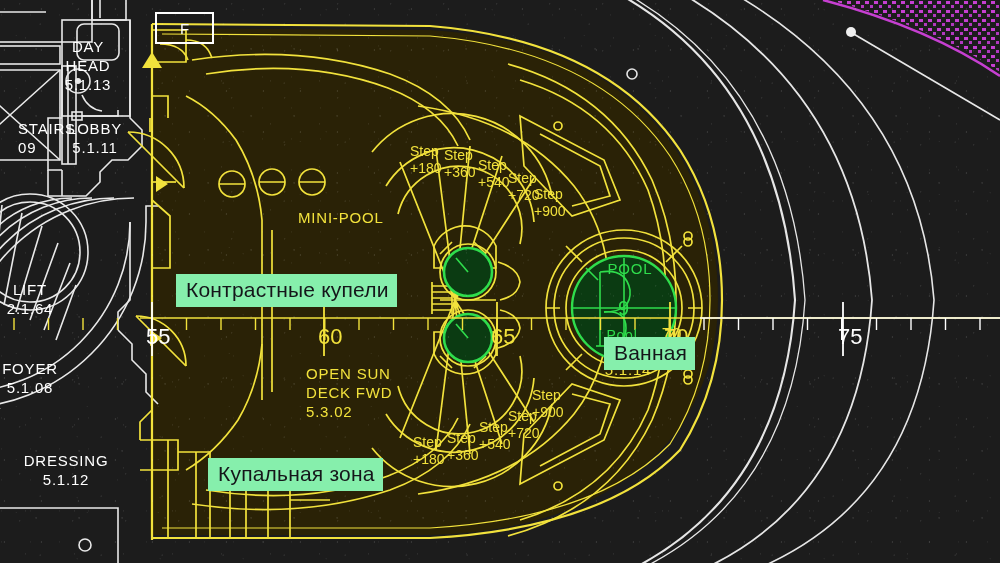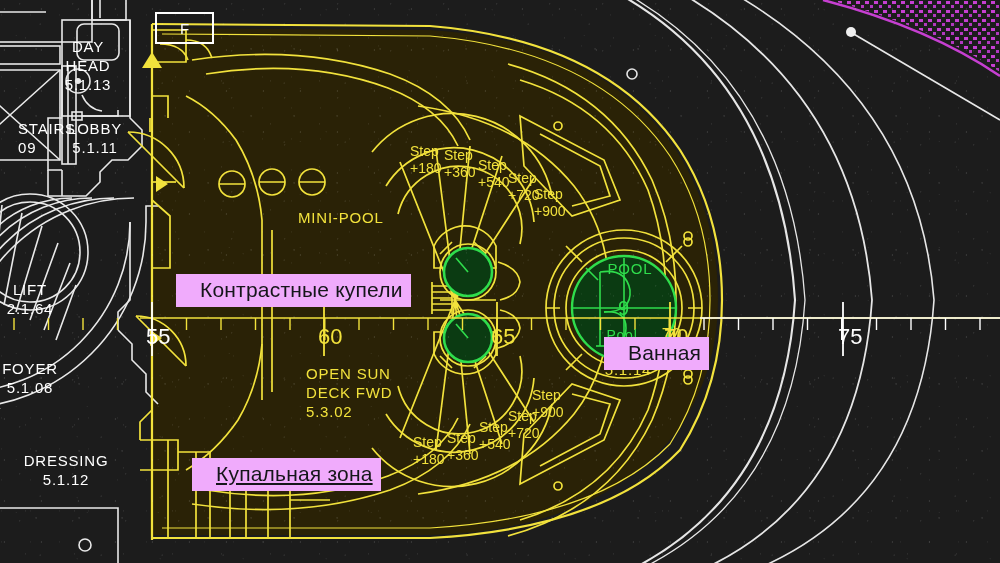--- a/index.html
+++ b/index.html
@@ -18,22 +18,22 @@
       radial-gradient(circle at 84% 73%, rgba(255,255,255,.18) 0 .6px, transparent 1.1px),
       radial-gradient(circle at 23% 67%, rgba(255,255,255,.12) 0 .5px, transparent 1px),
       radial-gradient(circle at 52% 88%, rgba(255,255,255,.15) 0 .5px, transparent 1px),
       radial-gradient(circle at 93% 16%, rgba(255,255,255,.10) 0 .5px, transparent 1px),
       radial-gradient(circle at 5% 48%,  rgba(255,255,255,.10) 0 .5px, transparent 1px);
     background-size:37px 41px,53px 47px,61px 59px,43px 67px,71px 53px,49px 43px,83px 61px,29px 31px;
     mix-blend-mode:screen;
   }
   svg.layer{position:absolute;left:0;top:0;width:1000px;height:563px;}
   .label-box{
-    position:absolute;background:#f0abfc;color:#15161a;
-    font-size:21px;line-height:1;padding:5px 8px 7px 24px;white-space:nowrap;
+    position:absolute;background:#86efac;color:#15161a;
+    font-size:21px;line-height:1;padding:5px 8px 7px 10px;white-space:nowrap;
     letter-spacing:.2px;
   }
   .f-box{
     position:absolute;border:2px solid #ffffff;background:transparent;
     color:#ffffff;font-size:15px;display:flex;align-items:center;justify-content:center;
   }
 </style>
 </head>
 <body>
 
@@ -329,17 +329,17 @@
   </svg>
 
   <div id="noise"></div>
 
   <div class="f-box" id="f-marker" style="left: 155px; top: 12px; width: 55px; height: 28px;">
     <span>F</span>
   </div>
 
   <div id="callout-host">
       <div class="label-box" style="left: 176px; top: 274px;">Контрастные купели</div>
-      <div class="label-box" style="left: 192px; top: 458px; text-decoration: underline;">Купальная зона</div>
+      <div class="label-box" style="left: 208px; top: 458px;">Купальная зона</div>
       <div class="label-box" style="left: 604px; top: 337px;">Ванная</div>
     </div>
 
 </div>
 
 </body></html>

